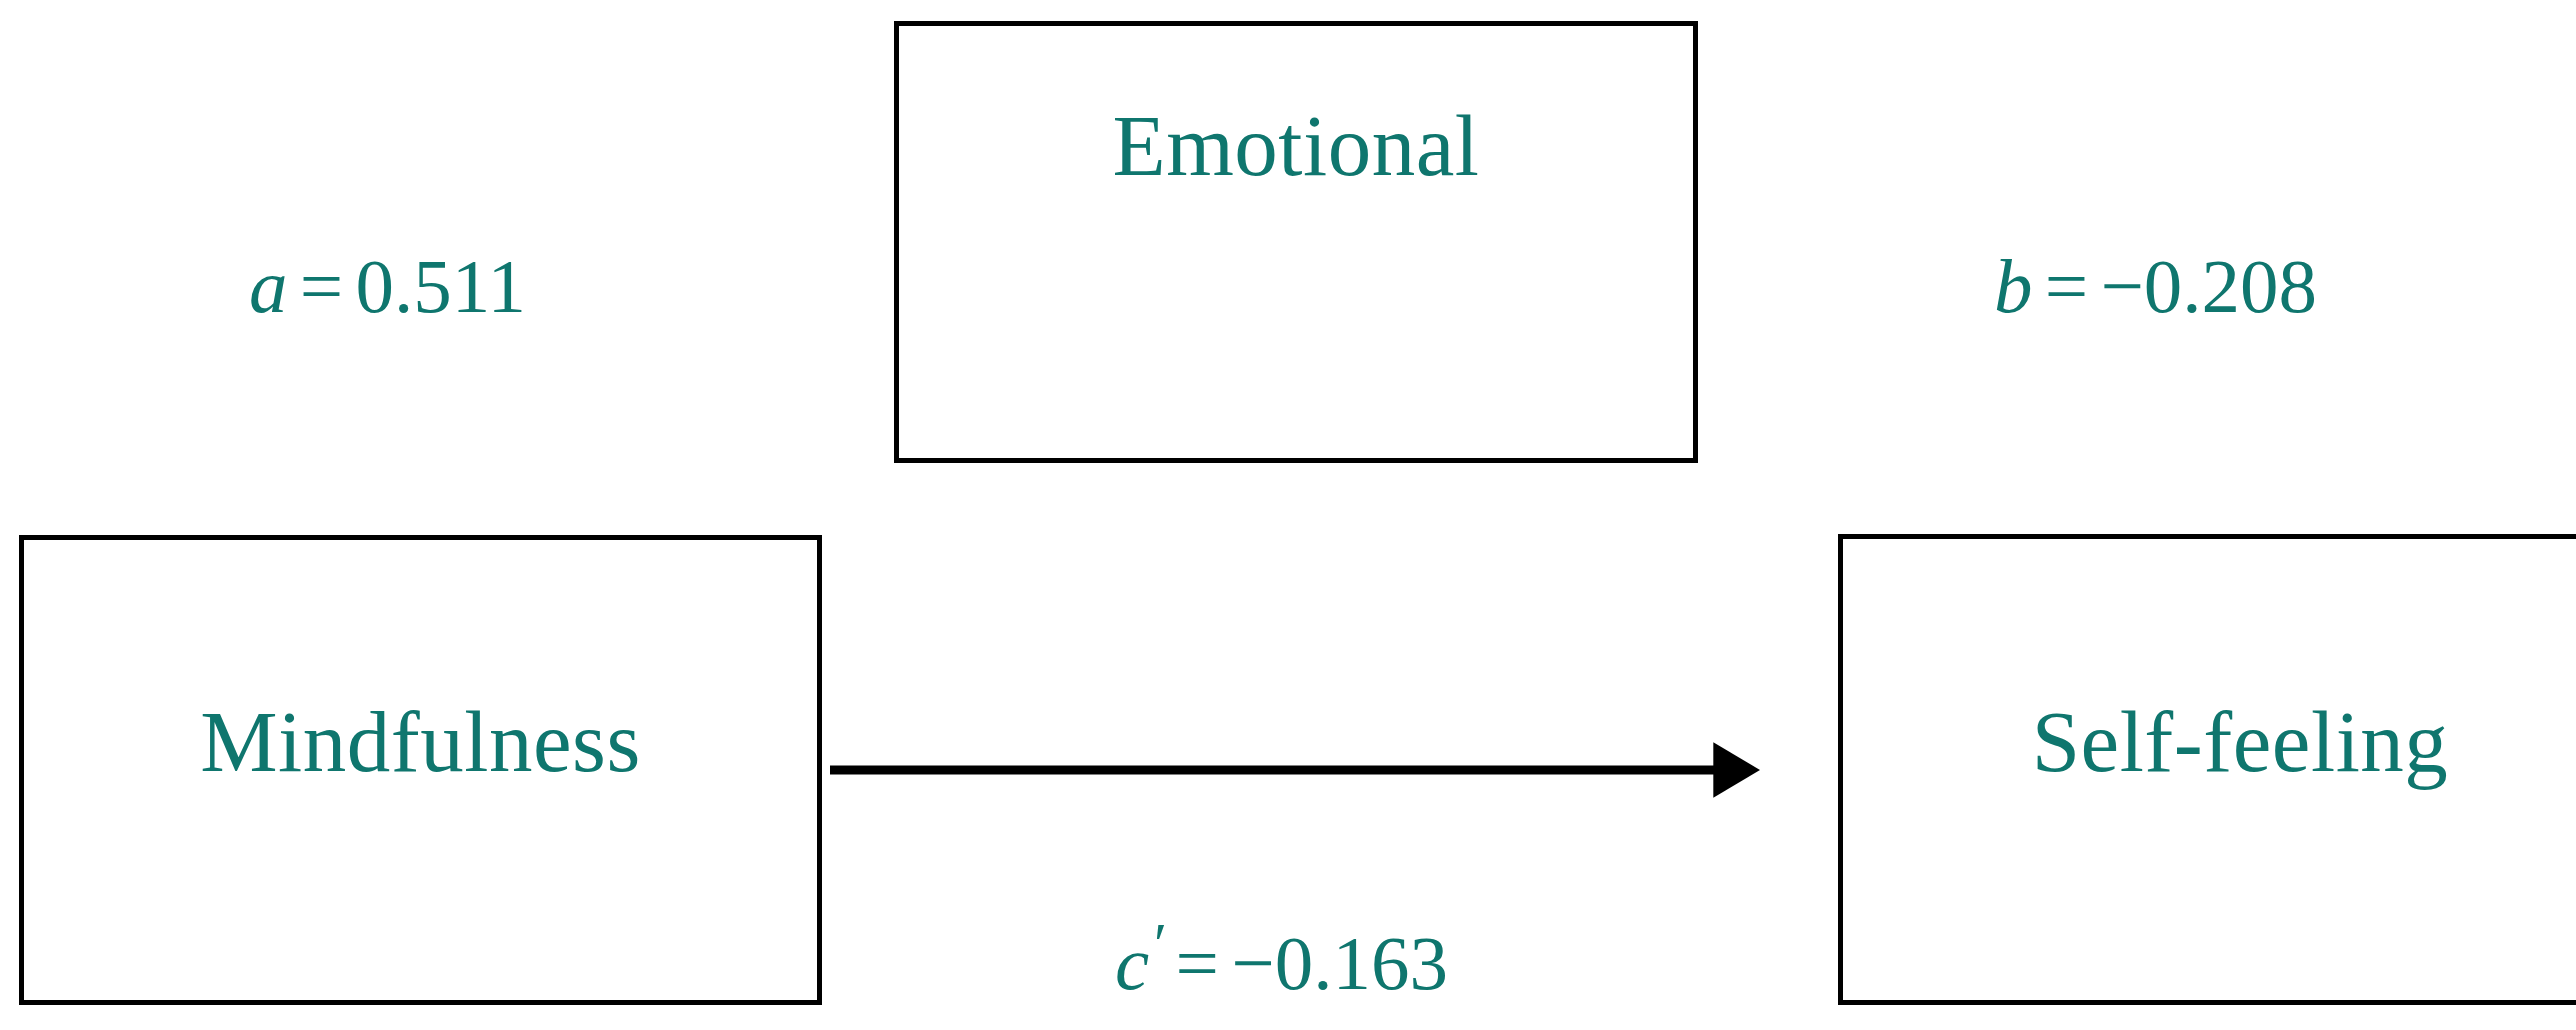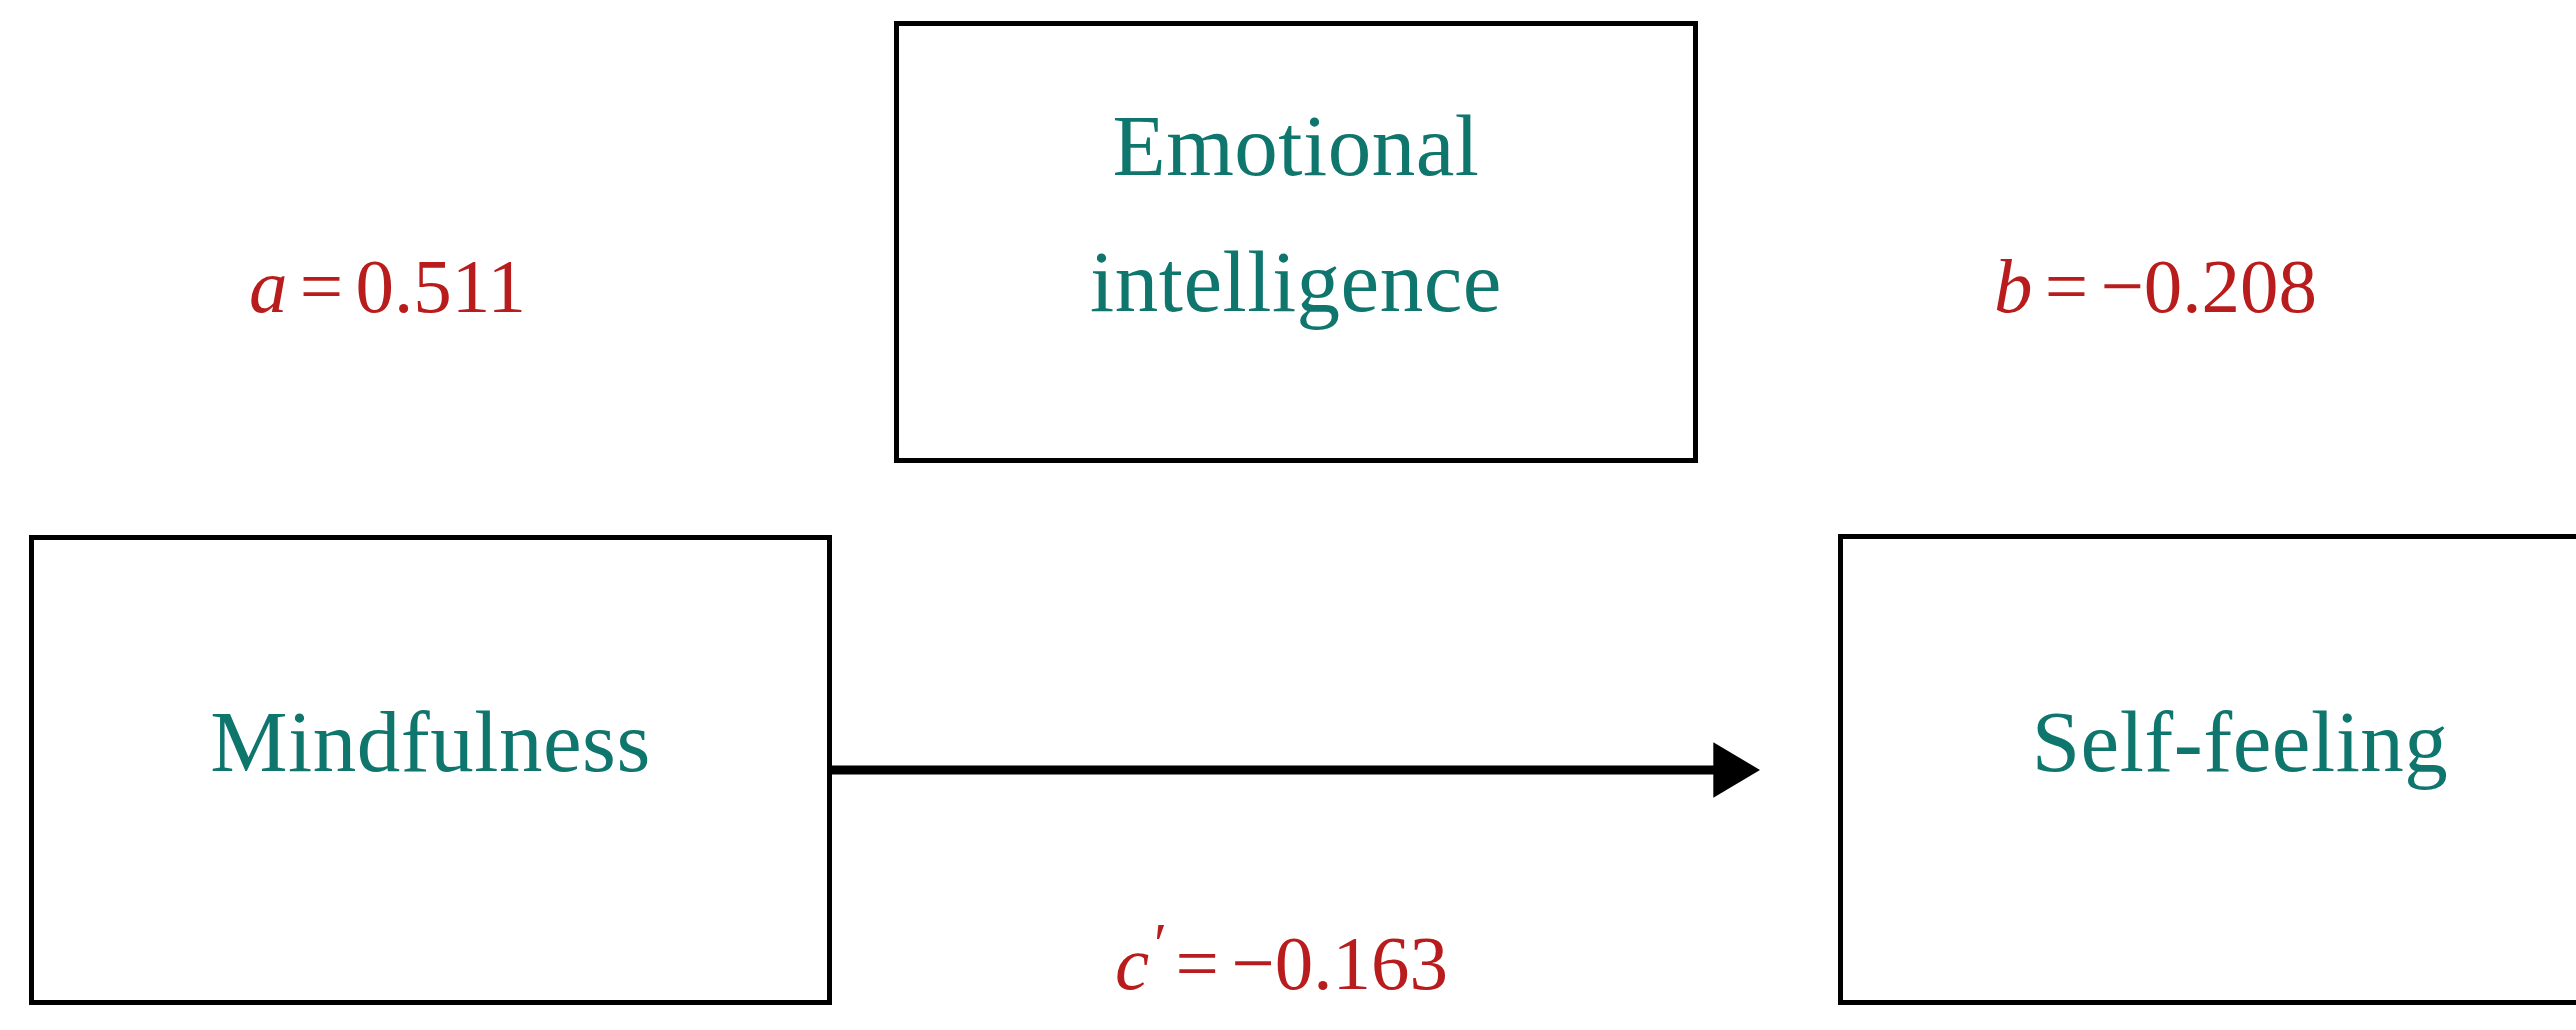--- a/index.html
+++ b/index.html
@@ -41,21 +41,21 @@
 
   #box-ei {
     left: 894px;
     top: 21px;
     width: 804px;
     height: 442px;
     justify-content: flex-start;
     padding-top: 52px;
   }
   #box-mindfulness {
-    left: 29px;
+    left: 19px;
     top: 535px;
     width: 803px;
     height: 470px;
   }
   #box-selffeeling {
     left: 1838px;
     top: 534px;
     width: 804px;
     height: 471px;
   }
@@ -75,21 +75,21 @@
     height: 62px;
     overflow: visible;
   }
 
   
   .path-label {
     position: absolute;
     font-family: "Liberation Serif", "DejaVu Serif", serif;
     font-size: 77px;
     line-height: 1;
-    color: #b91c1c;
+    color: #0f766e;
     white-space: nowrap;
     text-align: center;
   }
   .path-label .sym {
     font-style: italic;
   }
   .path-label .prime {
     font-style: italic;
     font-size: 0.78em;
     vertical-align: 0.42em;
@@ -119,21 +119,20 @@
     width: 457px;
   }
 </style>
 </head>
 <body>
 
 <div id="canvas">
 
   <div class="node-box" id="box-ei">
     <div class="node-label">Emotional</div>
-    <div class="node-label">intelligence</div>
   </div>
 
   <div class="node-box" id="box-mindfulness">
     <div class="node-label">Mindfulness</div>
   </div>
 
   <div class="node-box" id="box-selffeeling">
     <div class="node-label">Self-feeling</div>
   </div>
 

